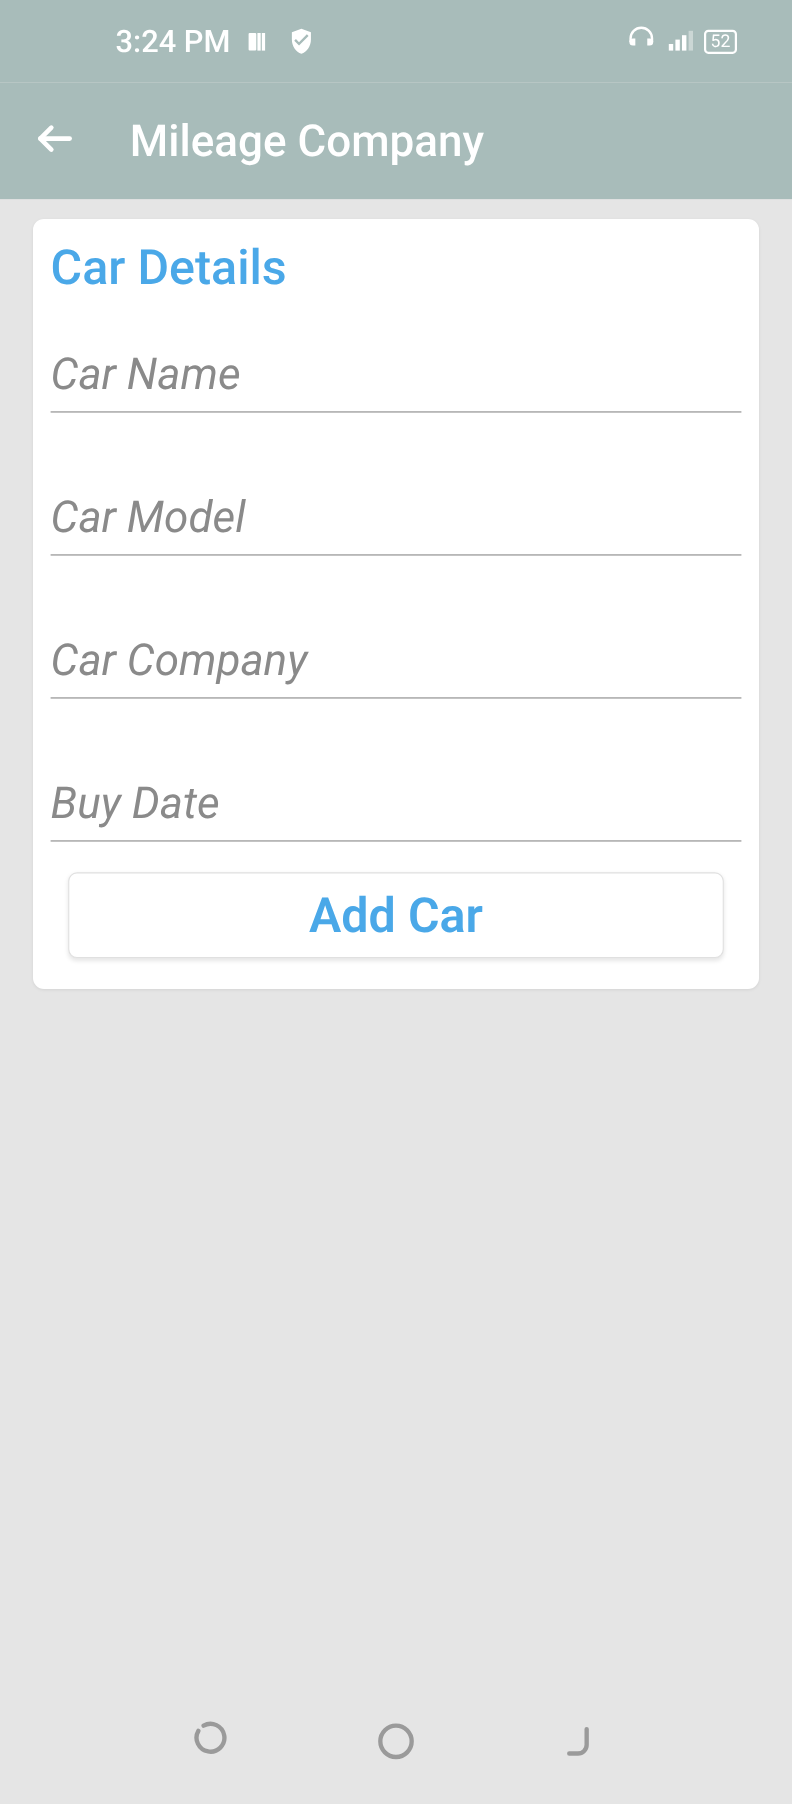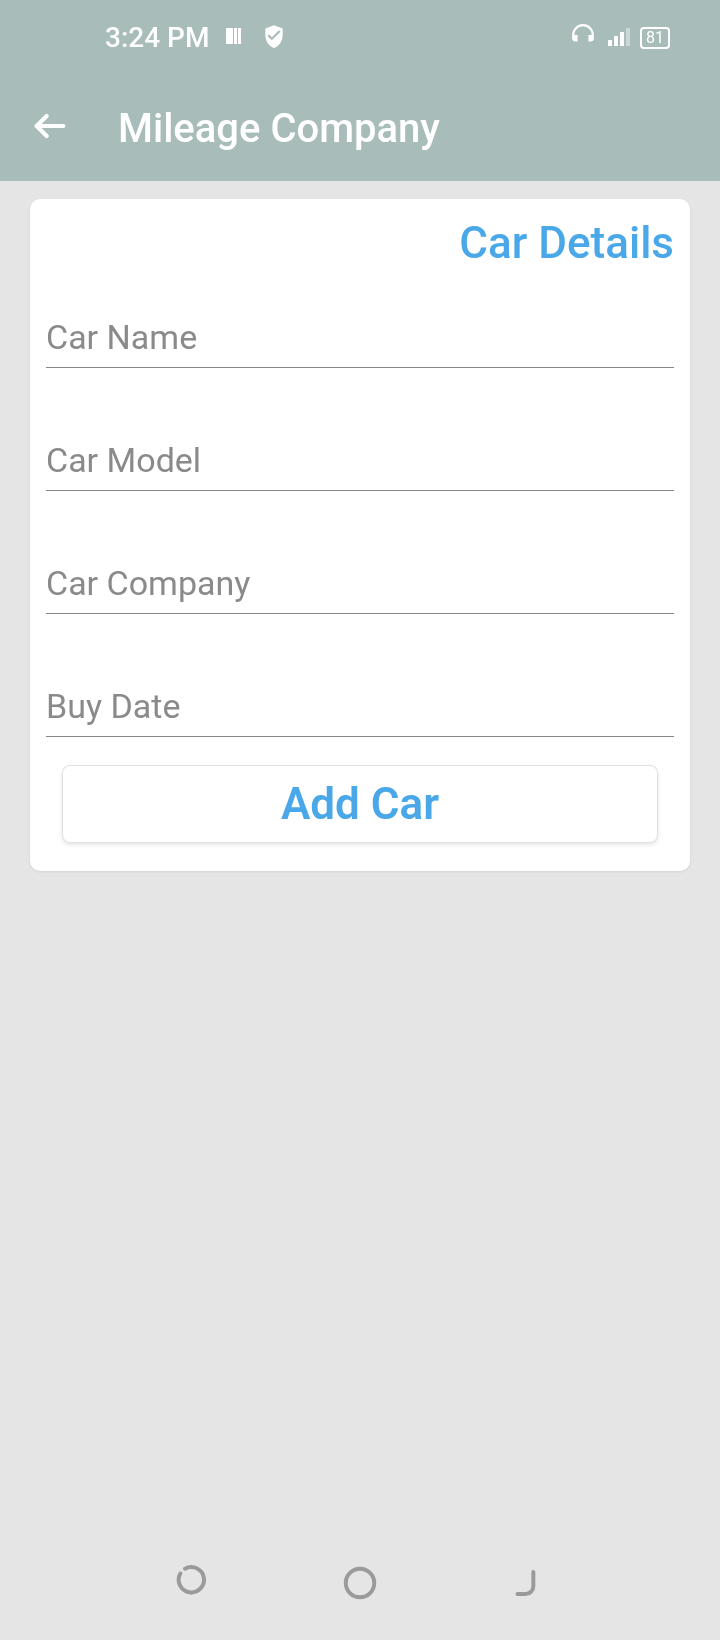--- a/index.html
+++ b/index.html
@@ -19,21 +19,21 @@
       height: 75px;
       background: #a8bcba;
       display: flex;
       justify-content: space-between;
       align-items: center;
       padding: 0 30px;
       color: white;
     }
     .status-left {
       display: flex;
-      align-items: center;
+      align-items: flex-end;
       gap: 14px;
       padding-left: 75px;
     }
     .status-time {
       font-size: 28px;
       font-weight: 500;
     }
     .status-right {
       display: flex;
       align-items: center;
@@ -62,33 +62,34 @@
     .card {
       background: white;
       border-radius: 10px;
       padding: 18px 16px 28px 16px;
       box-shadow: 0 1px 3px rgba(0,0,0,0.08);
     }
     .card-title {
       color: #4aa8e8;
       font-size: 44px;
       font-weight: 500;
-      text-align: right;
+      text-align: left;
       margin-bottom: 36px;
     }
     .input-field {
       width: 100%;
       border: none;
       border-bottom: 1.5px solid #888;
-      font-size: 34px;
+      font-size: 40px;
       padding: 12px 0 10px 0;
       margin-bottom: 60px;
       outline: none;
       background: transparent;
       color: #14532d;
+      font-style: italic;
     }
     .input-field::placeholder {
       color: #8a8a8a;
     }
     .add-button {
       background: white;
       border: 1px solid #e0e0e0;
       border-radius: 8px;
       width: calc(100% - 32px);
       margin: 20px 16px 0 16px;
@@ -149,21 +150,21 @@
         </svg>
     </span>
     <span>
       <svg width="24" height="24" viewBox="0 0 24 24" fill="white">
           <rect x="2" y="16" width="4" height="6"></rect>
           <rect x="8" y="12" width="4" height="10"></rect>
           <rect x="14" y="8" width="4" height="14"></rect>
           <rect x="20" y="4" width="4" height="18" opacity="0.4"></rect>
         </svg>
     </span>
-    <span class="battery-box">81</span>
+    <span class="battery-box">52</span>
   </div>
 </div>
 
 <div class="app-bar">
   <span class="back-icon">
     <svg width="40" height="40" viewBox="0 0 24 24" fill="none" stroke="white" stroke-width="2.5" stroke-linecap="round" stroke-linejoin="round">
         <line x1="20" y1="12" x2="4" y2="12"></line>
         <polyline points="10 18 4 12 10 6"></polyline>
       </svg>
   </span>

